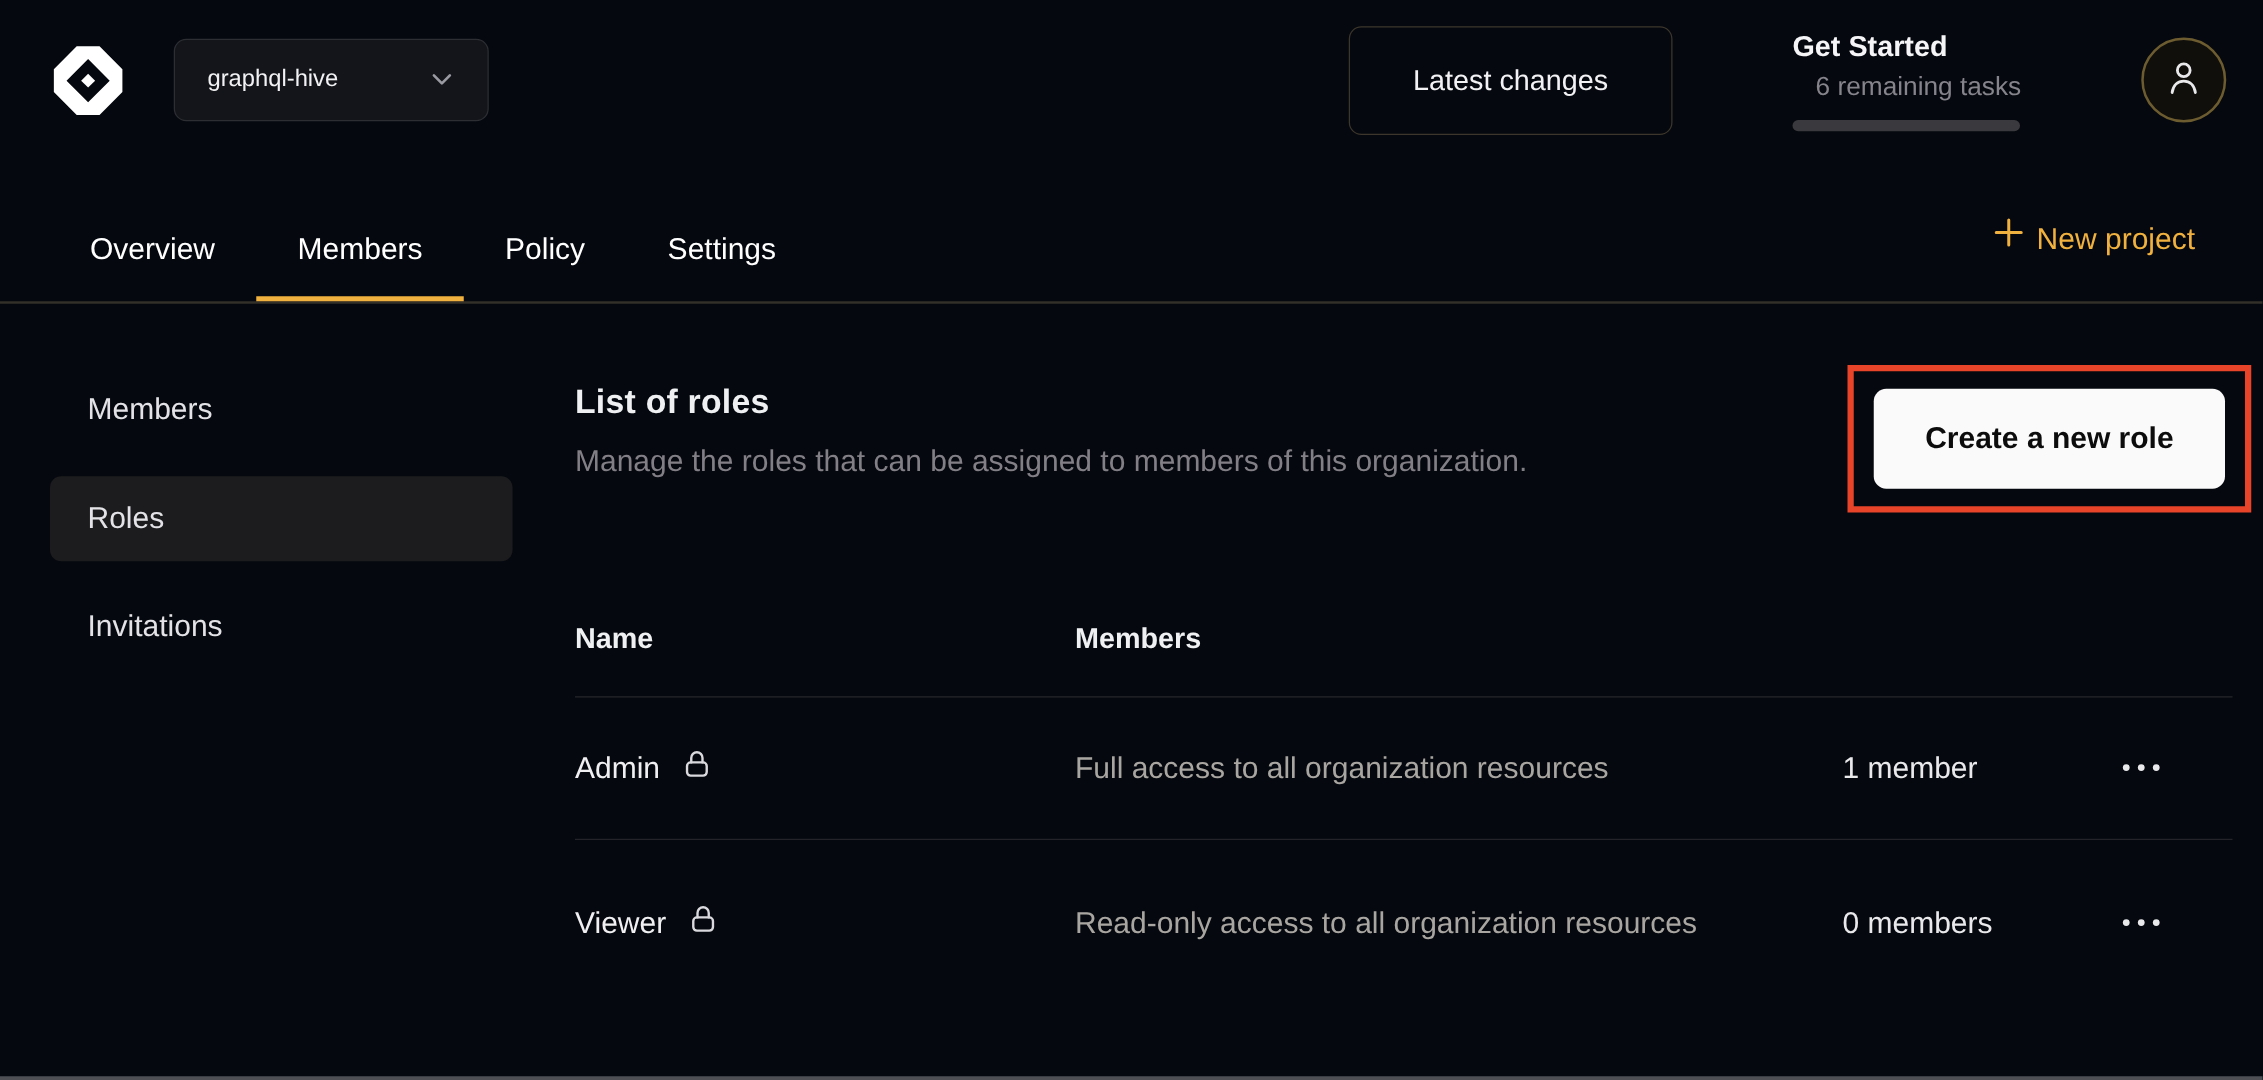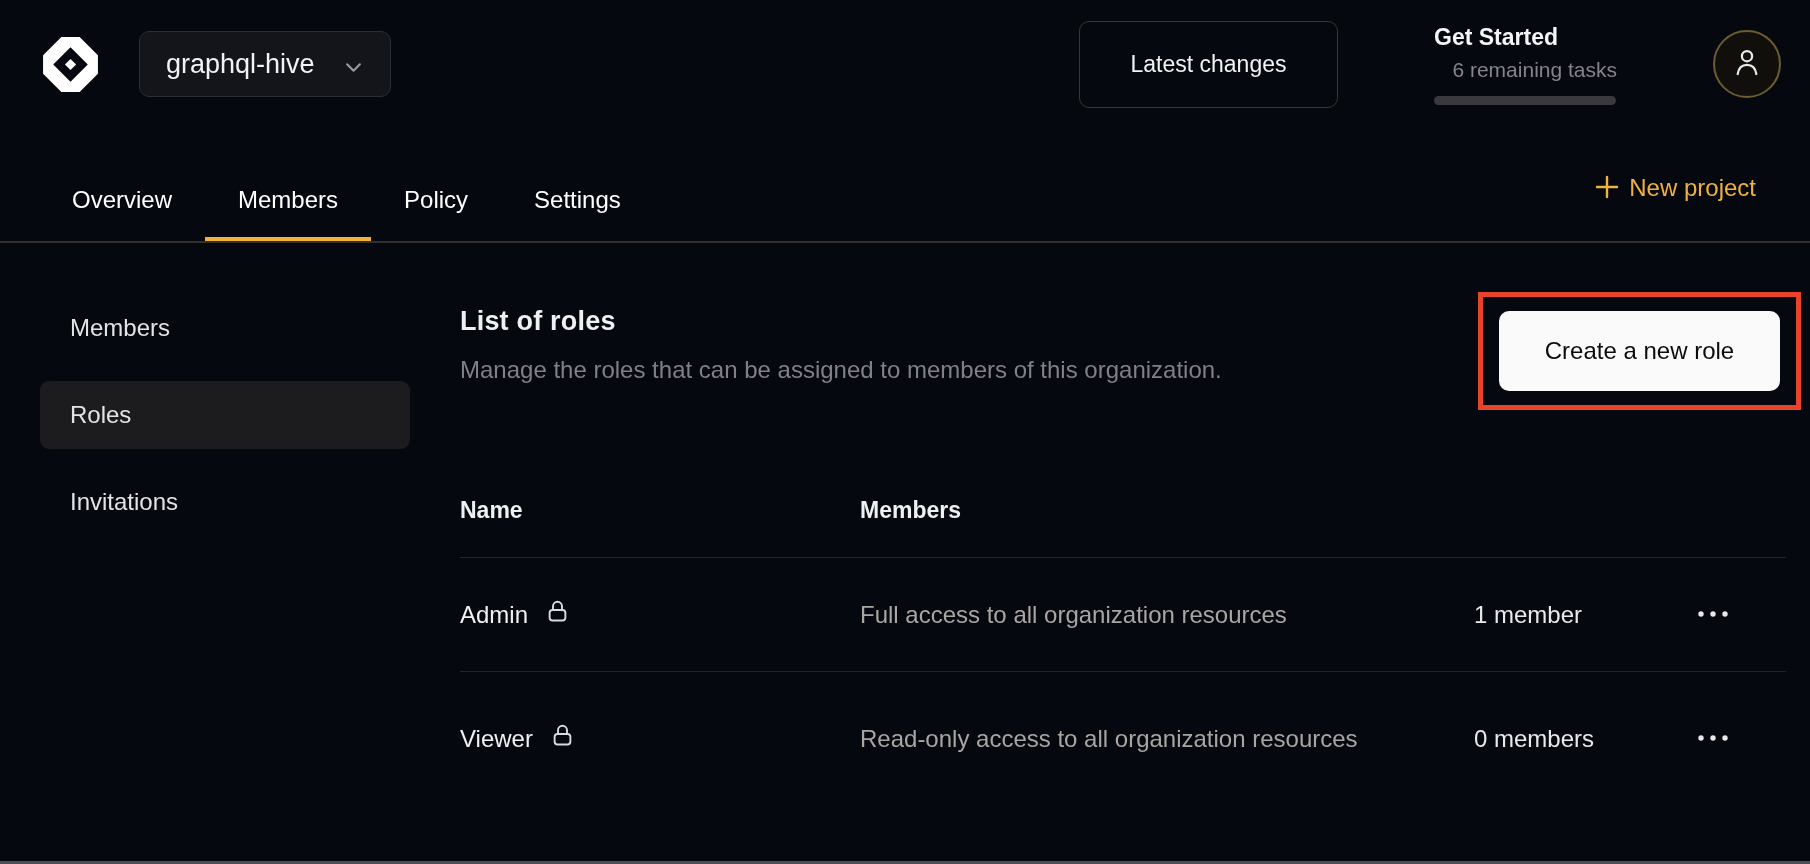--- a/index.html
+++ b/index.html
@@ -21,21 +21,21 @@
   }
   .logo { width:65px; height:65px; flex:0 0 auto; }
   .org-select {
     margin-left:36px;
     width:252px; height:66px;
     background:#13151a;
     border:1.5px solid #2c2e34;
     border-radius:10px;
     display:flex; align-items:center; justify-content:space-between;
     padding:0 28px 0 26px;
-    font-size:27px; color:#f2f2f4;
+    font-size:19px; color:#f2f2f4;
     cursor:pointer;
   }
   .header-right { margin-left:auto; display:flex; align-items:center; }
   .btn-latest {
     width:259px; height:87px;
     background:transparent;
     border:1.5px solid #3c362c;
     border-radius:10px;
     color:#f2f2f4; font-size:23px;
     font-family:inherit;
@@ -79,21 +79,21 @@
     font-size:24px; color:#ffffff;
     cursor:pointer;
   }
   .tab.active::after {
     content:"";
     position:absolute; left:0; right:0; bottom:0;
     height:4px; background:#f0b13e;
   }
   .new-project {
     position:absolute; right:54px; bottom:35px;
-    display:flex; align-items:flex-start; gap:9px;
+    display:flex; align-items:flex-end; gap:9px;
     color:#f0b13e; font-size:24px;
     cursor:pointer;
   }
 
   
   .content {
     display:flex;
     align-items:flex-start;
     padding:51px 25px 0 40px;
   }
@@ -119,21 +119,21 @@
     left:1478px; top:292px;
     width:323px; height:118px;
     border:5px solid #e8442a;
     display:flex; align-items:center; justify-content:center;
   }
   .btn-create {
     width:281px; height:80px;
     background:#fafafa;
     border:none; border-radius:10px;
     font-family:inherit;
-    font-size:24px; font-weight:400; color:#0c0c0d;
+    font-size:24px; font-weight:700; color:#0c0c0d;
     cursor:pointer;
   }
 
   
   .roles-table { margin-top:41px; }
   .tr {
     display:grid;
     grid-template-columns:400px 614px 216px 1fr;
     align-items:center;
   }

